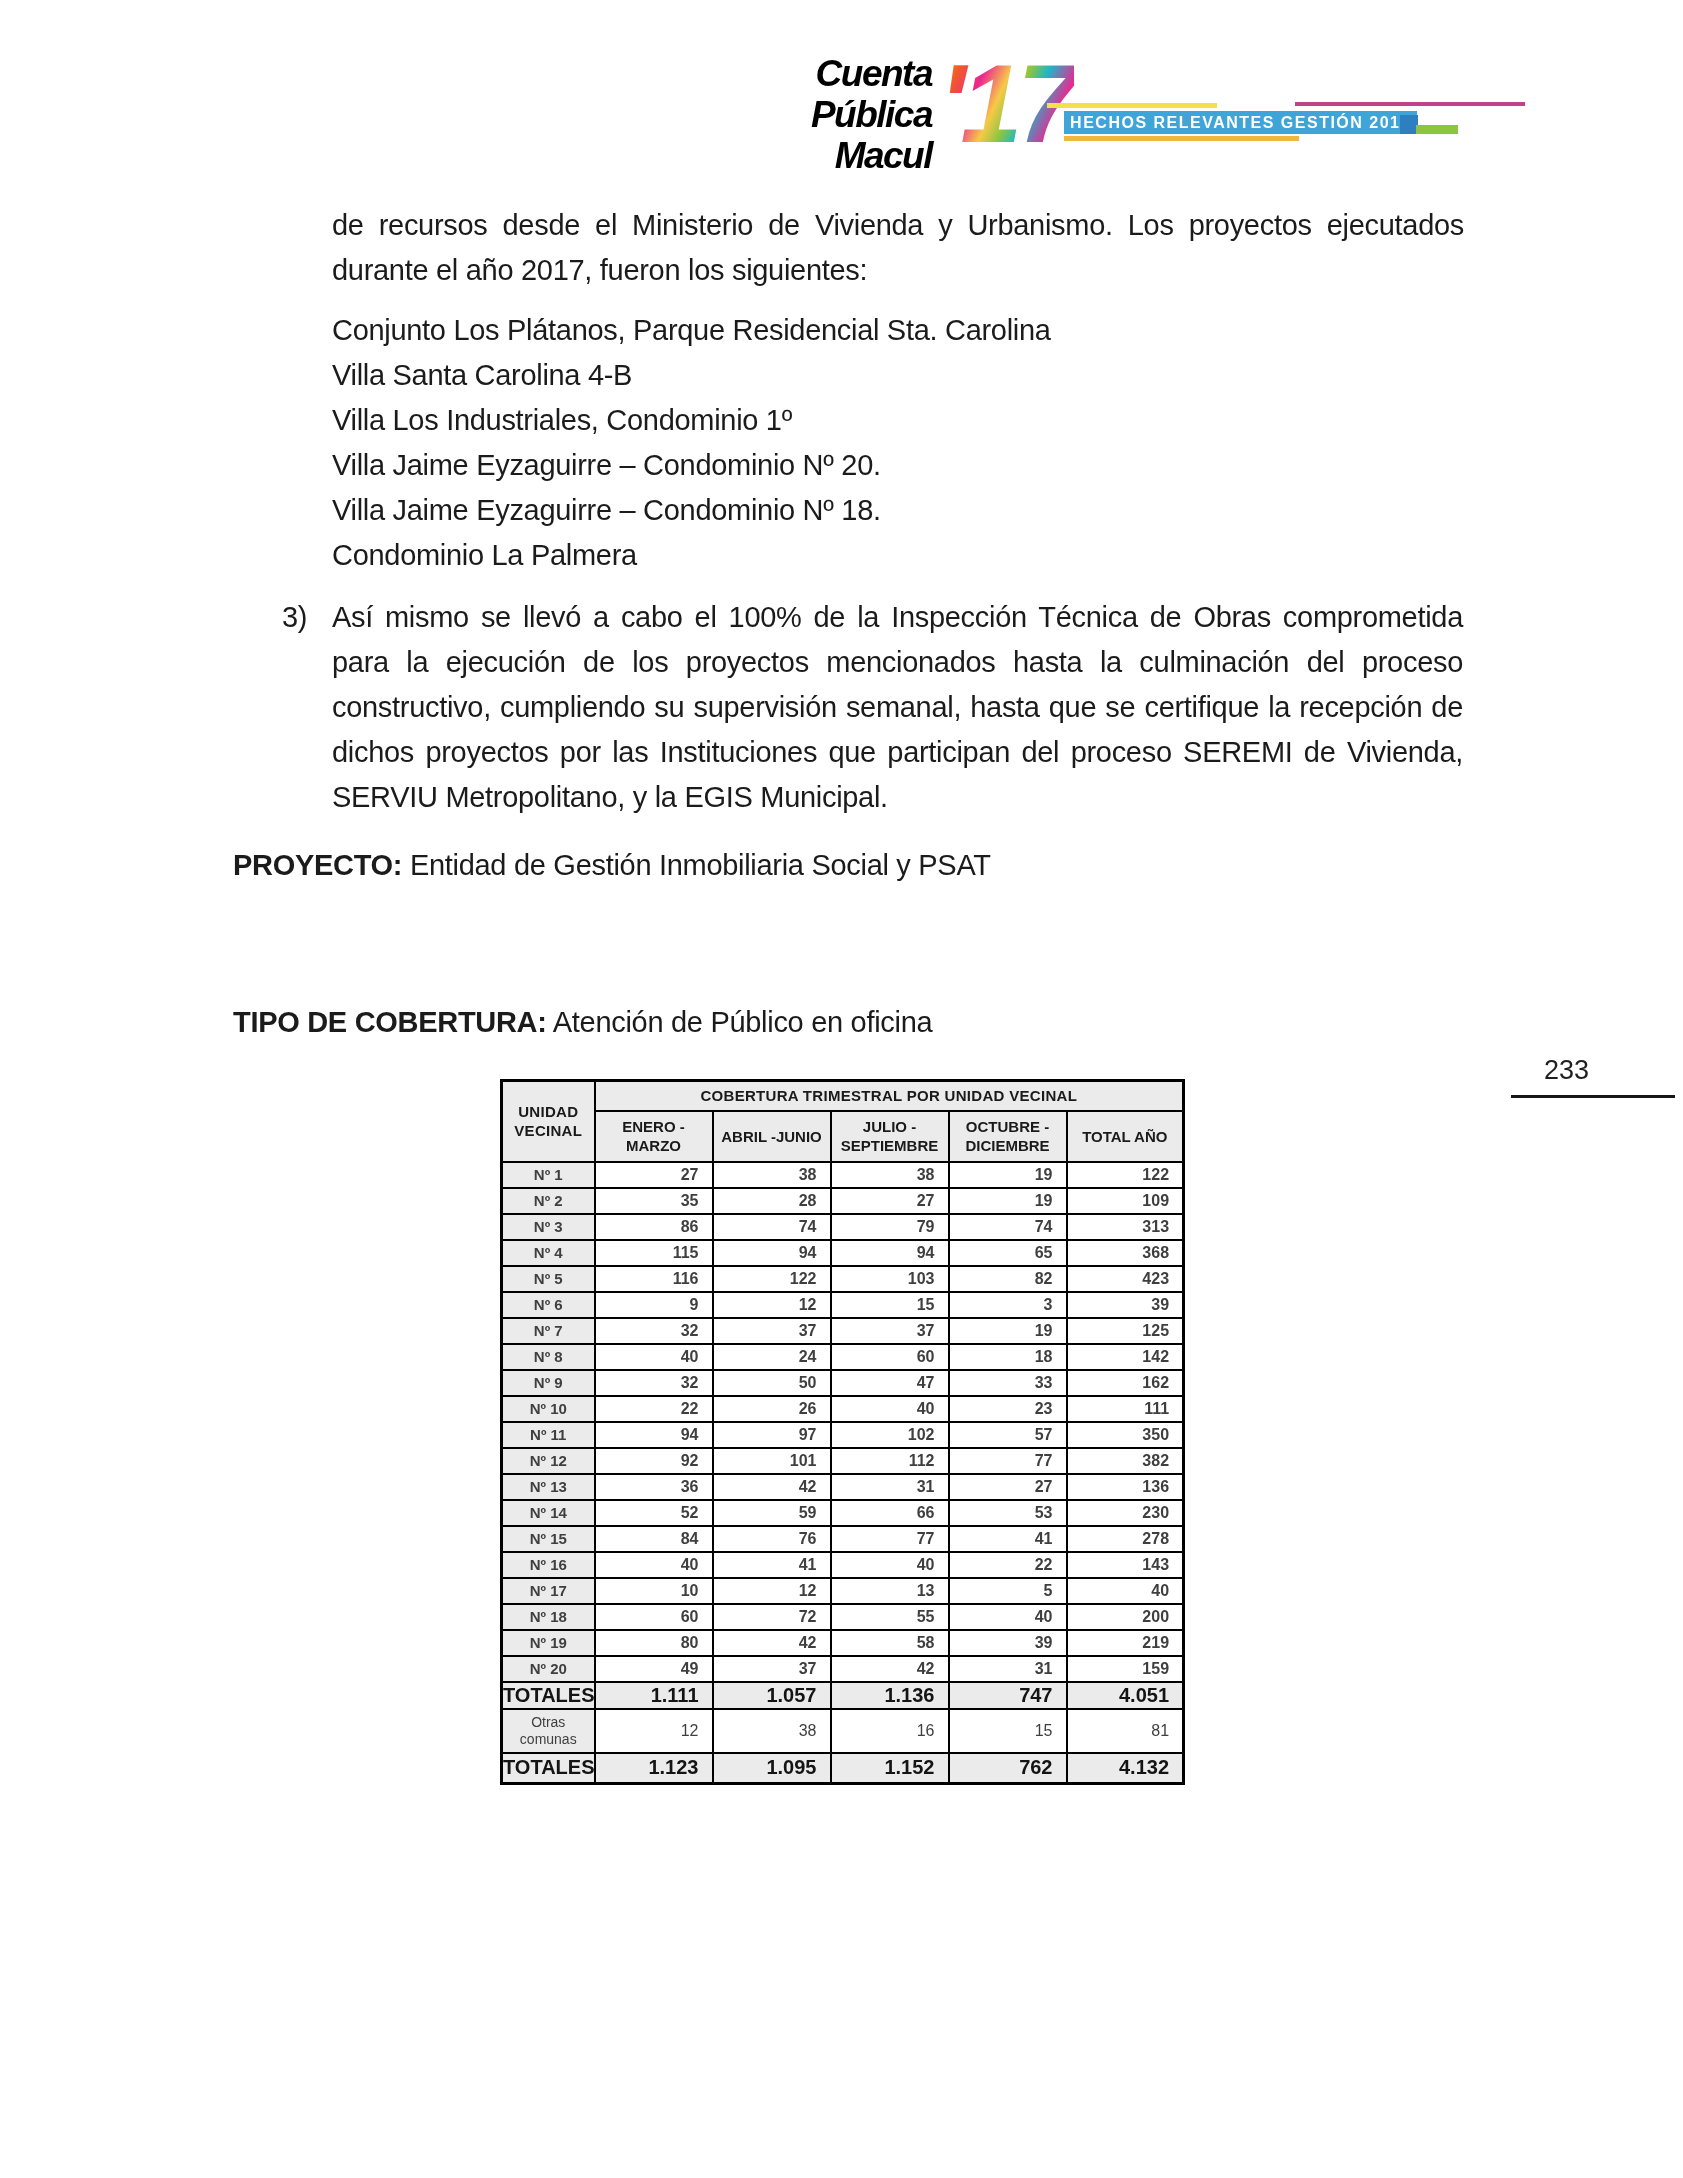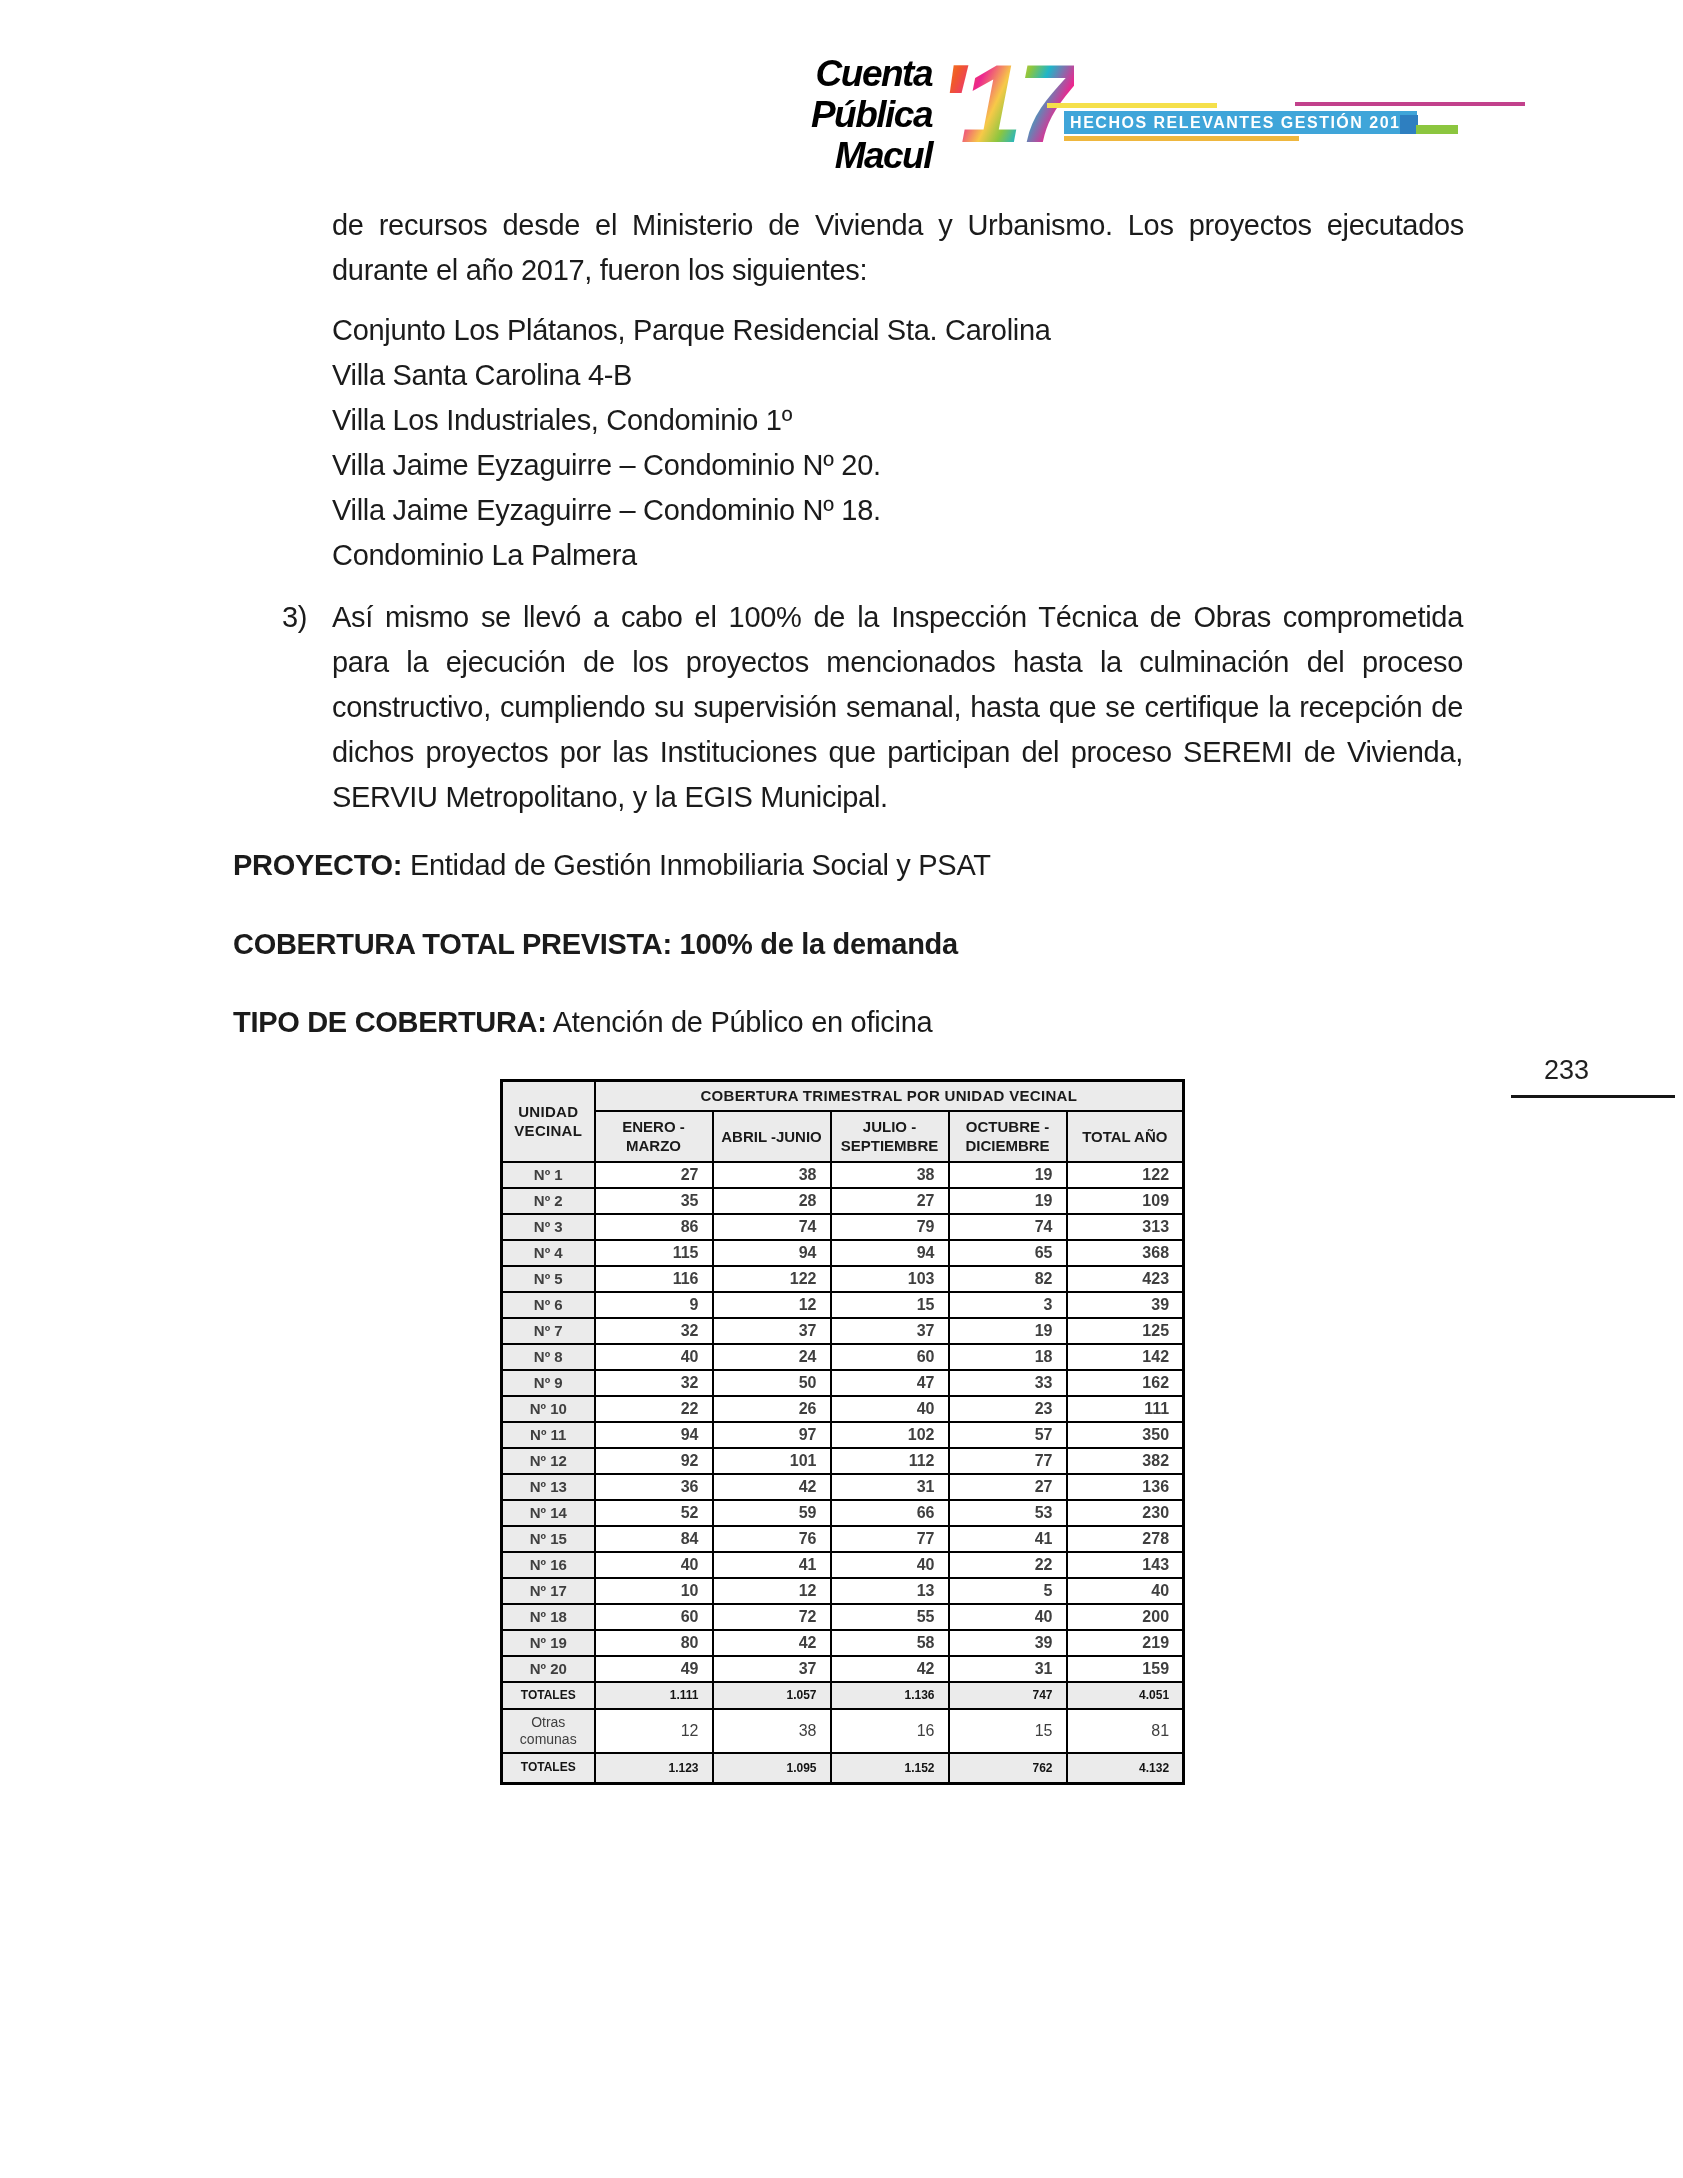--- a/index.html
+++ b/index.html
@@ -83,21 +83,21 @@
   }
   .cov-table td.num {
     background:#ffffff; text-align:right; padding-right:13px;
     font-size:16px; color:#3f3f3f;
   }
   .cov-table tr.data   { height:26px;font-weight:bold; }
   .cov-table tr.totals { height:27px; }
   .cov-table tr.otras  { height:44px; }
   .cov-table tr.totals-final { height:31px; }
   .cov-table tr.totals td, .cov-table tr.totals-final td {
-    background:#EBEBEB; font-weight:bold; color:#141414; font-size:12px;
+    background:#EBEBEB; font-weight:bold; color:#141414; font-size:20px;
   }
   .cov-table tr.otras td.rowlabel { font-size:14px; }
   .cov-table td.grand-total { color:#1F3864; }
 </style>
 </head>
 <body>
 
 <div class="page">
 
   <div class="logo-text">
@@ -127,21 +127,20 @@
     <li>Condominio La Palmera</li>
   </ul>
 
   <div class="item3">
     <div class="item3-marker">3)</div>
     <div class="item3-text">Así mismo se llevó a cabo el 100% de la Inspección Técnica de Obras comprometida para la ejecución de los proyectos mencionados hasta la culminación del proceso constructivo, cumpliendo su supervisión semanal, hasta que se certifique la recepción de dichos proyectos por las Instituciones que participan del proceso SEREMI de Vivienda, SERVIU Metropolitano, y la EGIS Municipal.</div>
   </div>
 
   <p class="field field-proyecto"><span class="lbl">PROYECTO:</span><span> Entidad de Gestión Inmobiliaria Social y PSAT</span></p>
 
-  <p class="field field-cobertura"><span class="lbl">COBERTURA TOTAL PREVISTA:</span><span> 100% de la demanda</span></p>
 
   <p class="field field-tipo"><span class="lbl">TIPO DE COBERTURA:</span><span> Atención de Público en oficina</span></p>
 
   <div class="page-number">233</div>
   <div class="page-number-rule"></div>
 
   <table class="cov-table">
     <colgroup>
       <col style="width:93px">
         <col style="width:118px">

